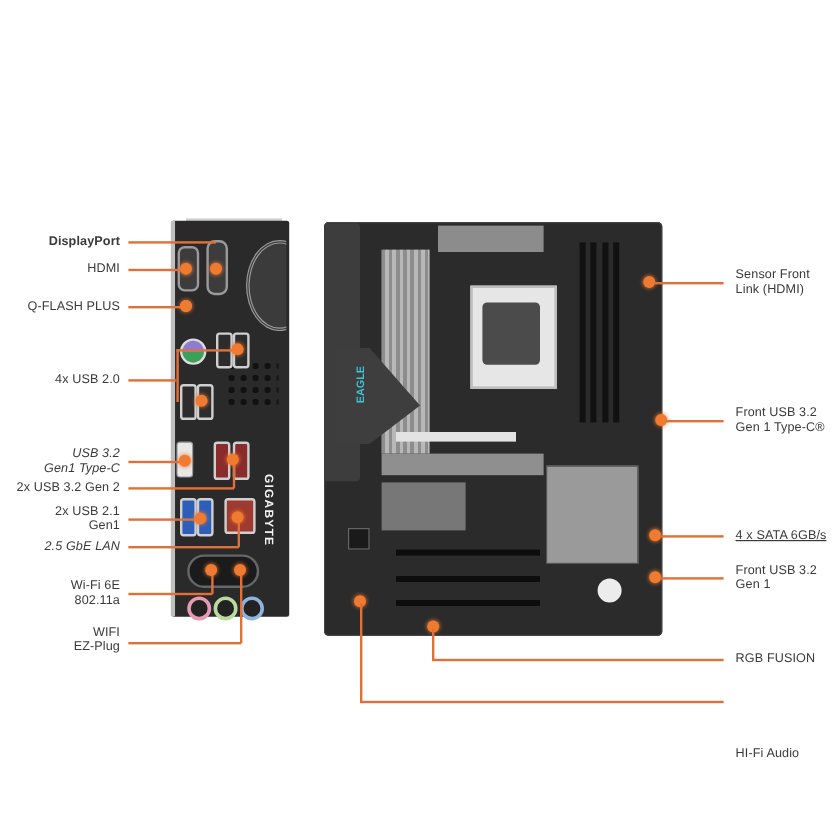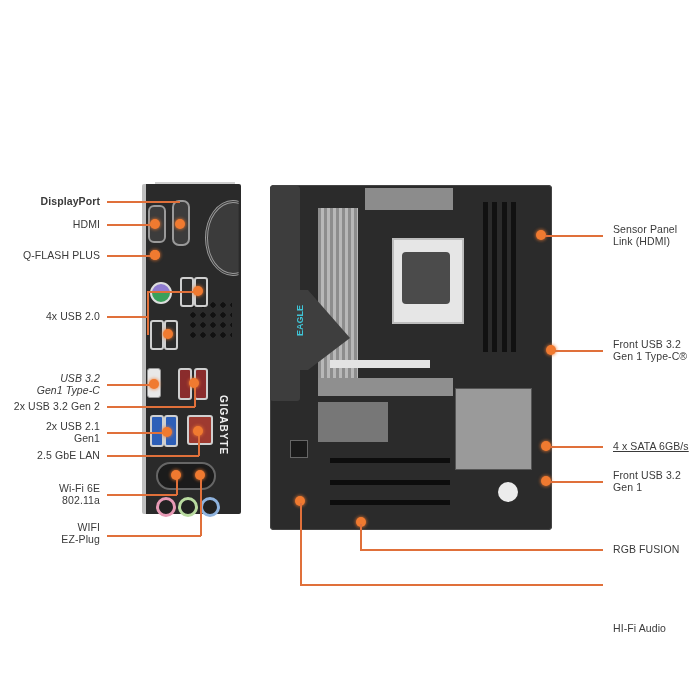--- a/index.html
+++ b/index.html
@@ -147,27 +147,27 @@
 
 <div class="label left" style="right:600px;top:195px;white-space:pre;font-weight:bold;">DisplayPort</div>
 <div class="label left" style="right:600px;top:218px;white-space:pre;">HDMI</div>
 <div class="label left" style="right:600px;top:249px;white-space:pre;">Q-FLASH PLUS</div>
 <div class="label left" style="right:600px;top:310px;white-space:pre;">4x USB 2.0</div>
 <div class="label left" style="right:600px;top:372px;white-space:pre;font-style:italic;">USB 3.2
 Gen1 Type-C</div>
 <div class="label left" style="right:600px;top:400px;white-space:pre;text-align:right;">2x USB 3.2 Gen 2</div>
 <div class="label left" style="right:600px;top:420px;white-space:pre;">2x USB 2.1
 Gen1</div>
-<div class="label left" style="right:600px;top:449px;white-space:pre;">2.5 GbE LAN</div>
+<div class="label left" style="right:600px;top:449px;white-space:pre;font-style:italic;">2.5 GbE LAN</div>
 <div class="label left" style="right:600px;top:482px;white-space:pre;">Wi-Fi 6E
 802.11a</div>
 <div class="label left" style="right:600px;top:521px;white-space:pre;">WIFI
 EZ-Plug</div>
 
-<div class="label right" style="left:613px;top:223px;white-space:pre;">Sensor Panel
+<div class="label right" style="left:613px;top:223px;white-space:pre;">Sensor Front
 Link (HDMI)</div>
 <div class="label right" style="left:613px;top:338px;white-space:pre;">Front USB 3.2
 Gen 1 Type-C®</div>
 <div class="label right" style="left:613px;top:440px;white-space:pre;text-decoration:underline;">4 x SATA 6GB/s</div>
 <div class="label right" style="left:613px;top:469px;white-space:pre;">Front USB 3.2
 Gen 1</div>
 <div class="label right" style="left:613px;top:543px;white-space:pre;">RGB FUSION</div>
 <div class="label right" style="left:613px;top:578px;white-space:pre;margin-top:44px;">HI-Fi Audio</div>
 
 </body></html>

